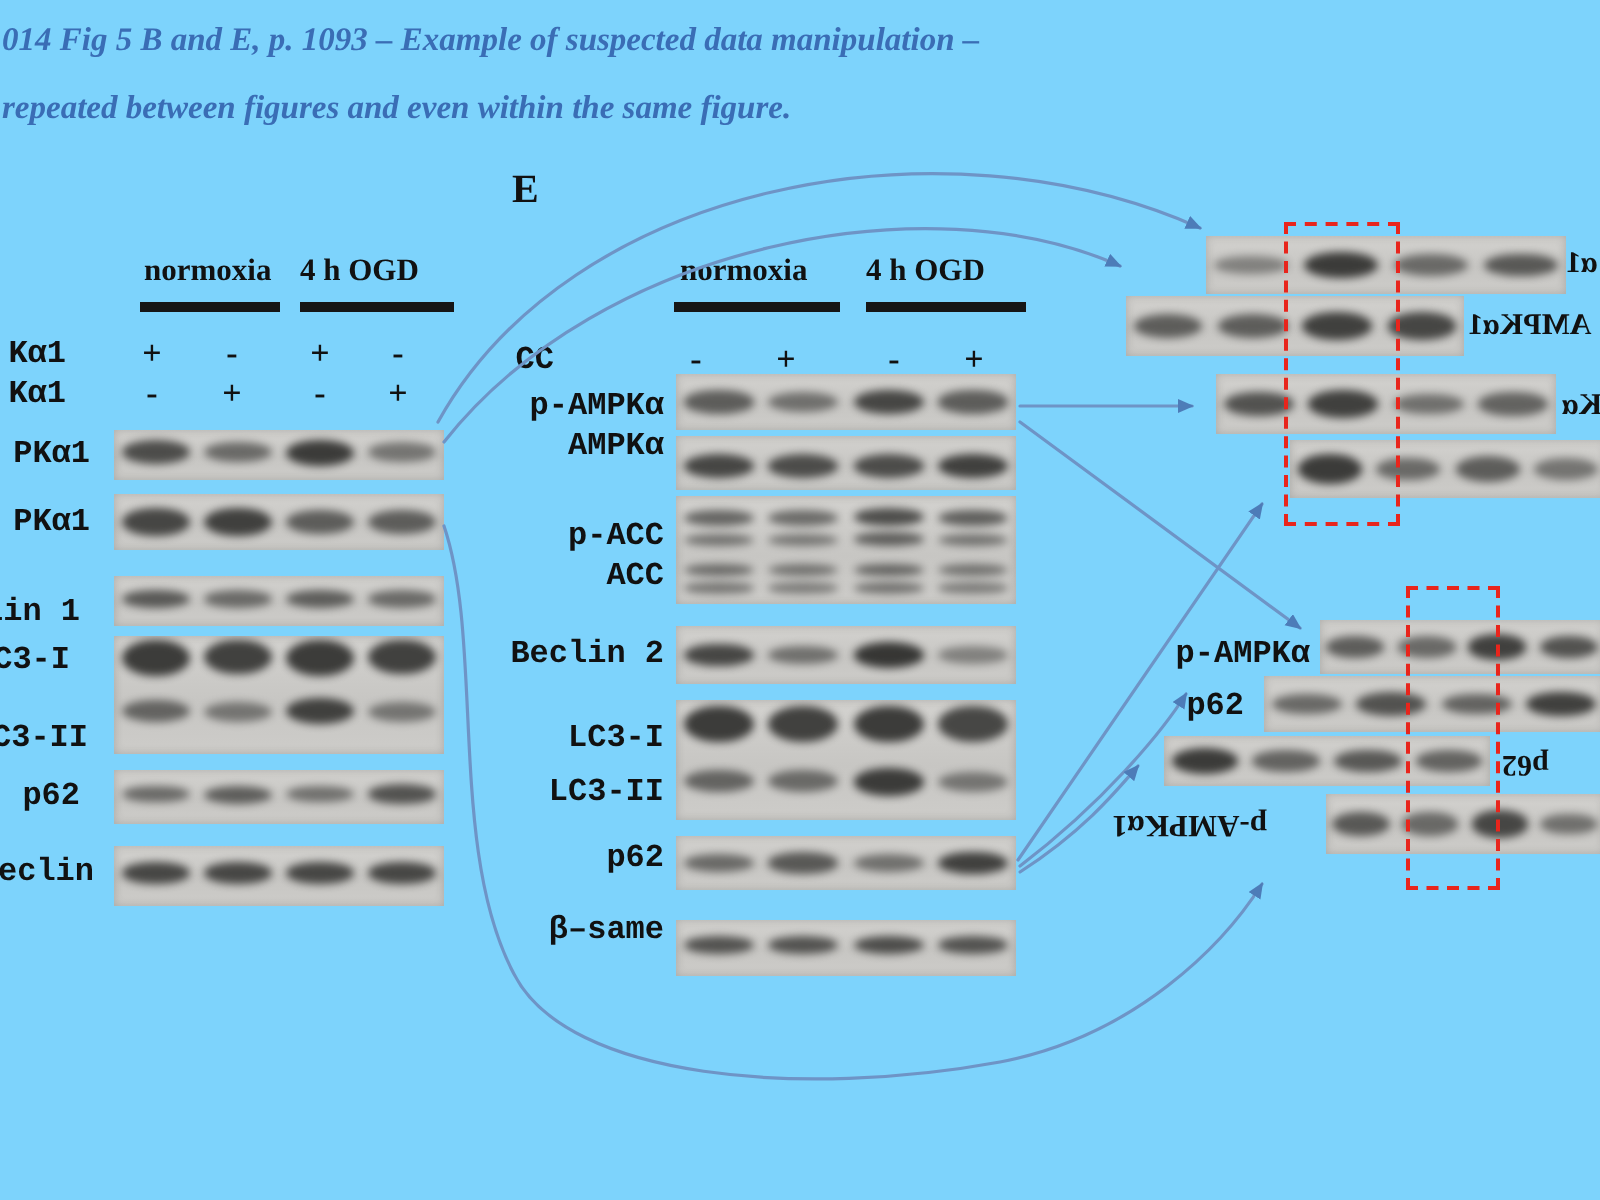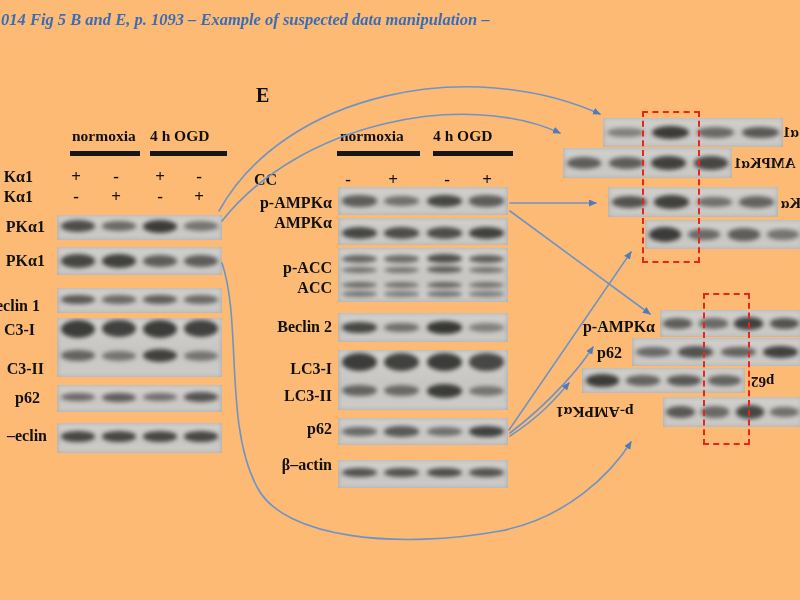--- a/index.html
+++ b/index.html
@@ -1,40 +1,41 @@
 <!DOCTYPE html>
 <html style="--header-blue: #3a6db5; --arrow-blue: #6e94c6; --arrowhead-blue: #4d7cb8; --dashed-red: #e8251c;"><head>
 <meta charset="utf-8">
 <style>
   html,body{margin:0;padding:0;background:#fff;}
-  .canvas{position:relative;width:800px;height:600px;background:#fdba74;overflow:hidden;
+  .canvas{position:relative;width:800px;height:600px;background:#7dd3fc;overflow:hidden;
           font-family:"Liberation Serif","DejaVu Serif",serif;color:#111;}
   .hdr{position:absolute;font-style:italic;font-weight:bold;font-size:16.5px;color:var(--header-blue);white-space:nowrap;}
   .panel-e{position:absolute;font-weight:bold;font-size:20px;}
   .colhdr{position:absolute;font-weight:bold;font-size:15.5px;white-space:nowrap;}
   .bar{position:absolute;height:5px;background:#161616;}
   .lbl{position:absolute;font-weight:bold;font-size:16px;white-space:nowrap;}
-  .rlbl{text-align:right;}
+  .rlbl{text-align:right;font-family:Liberation Mono, monospace;}
   .sign{position:absolute;font-weight:bold;font-size:17px;transform:translateX(-50%);}
   .blot{position:absolute;background:linear-gradient(180deg,#d3d2cf,#c7c6c3 55%,#cdccc9);
         box-shadow:inset 0 0 5px rgba(40,40,38,.22);overflow:hidden;}
   .band{position:absolute;border-radius:50%;background:#2e2e2c;filter:blur(2.2px);}
   .redbox{position:absolute;border:2px dashed var(--dashed-red);z-index:5;}
   .mirror-x{transform:scaleX(-1);display:inline-block;}
   .rot180{transform:rotate(180deg);display:inline-block;}
   .mirlbl{position:absolute;font-weight:bold;font-size:15px;white-space:nowrap;}
   svg.arrows{position:absolute;left:0;top:0;z-index:6;pointer-events:none;}
   svg.arrows path{fill:none;stroke:var(--arrow-blue);stroke-width:1.6;stroke-linecap:round;}
 </style>
 </head>
 <body>
 
 <div class="canvas">
 
   <div class="hdr" style="left:1px;top:10px;">014 Fig 5 B and  E, p. 1093 – Example of suspected data manipulation –</div>
+  <div class="hdr" style="left:1px;top:44px;">repeated between figures and even within the same figure.</div>
 
   <div class="panel-e" style="left:256px;top:84px;">E</div>
 
   <div class="colhdr" style="left:72px;top:127px;">normoxia</div>
   <div class="colhdr" style="left:150px;top:127px;">4 h OGD</div>
   <div class="bar" style="left:70px;top:151px;width:70px;"></div>
   <div class="bar" style="left:150px;top:151px;width:77px;"></div>
 
   <div class="lbl rlbl" style="right:767px;top:168px;">Kα1</div>
   <div class="sign" style="left:76px;top:167px;">+</div>
@@ -109,21 +110,21 @@
   <div class="sign" style="left:487px;top:170px;">+</div>
 
   <div class="lbl rlbl" style="right:468px;top:194px;">p-AMPKα</div>
   <div class="lbl rlbl" style="right:468px;top:214px;">AMPKα</div>
   <div class="lbl rlbl" style="right:468px;top:259px;">p-ACC</div>
   <div class="lbl rlbl" style="right:468px;top:279px;">ACC</div>
   <div class="lbl rlbl" style="right:468px;top:318px;">Beclin 2</div>
   <div class="lbl rlbl" style="right:468px;top:360px;">LC3-I</div>
   <div class="lbl rlbl" style="right:468px;top:387px;">LC3-II</div>
   <div class="lbl rlbl" style="right:468px;top:420px;">p62</div>
-  <div class="lbl rlbl" style="right:468px;top:456px;">β–actin</div>
+  <div class="lbl rlbl" style="right:468px;top:456px;">β–same</div>
 
   <div class="blot" style="left:338px;top:187px;width:170px;height:28px;">
       <div class="band" style="left: 3.825px; top: 8.4875px; width: 34.85px; height: 11.025px; opacity: 0.69;"></div>
       <div class="band" style="left: 46.325px; top: 8.96px; width: 34.85px; height: 10.08px; opacity: 0.57;"></div>
       <div class="band" style="left: 88.825px; top: 7.8575px; width: 34.85px; height: 12.285px; opacity: 0.84;"></div>
       <div class="band" style="left: 131.325px; top: 8.4875px; width: 34.85px; height: 11.025px; opacity: 0.69;"></div>
     </div>
   <div class="blot" style="left:338px;top:218px;width:170px;height:27px;">
       <div class="band" style="left: 3.825px; top: 8.92688px; width: 34.85px; height: 11.8462px; opacity: 0.84;"></div>
       <div class="band" style="left: 46.325px; top: 9.07875px; width: 34.85px; height: 11.5425px; opacity: 0.8;"></div>

